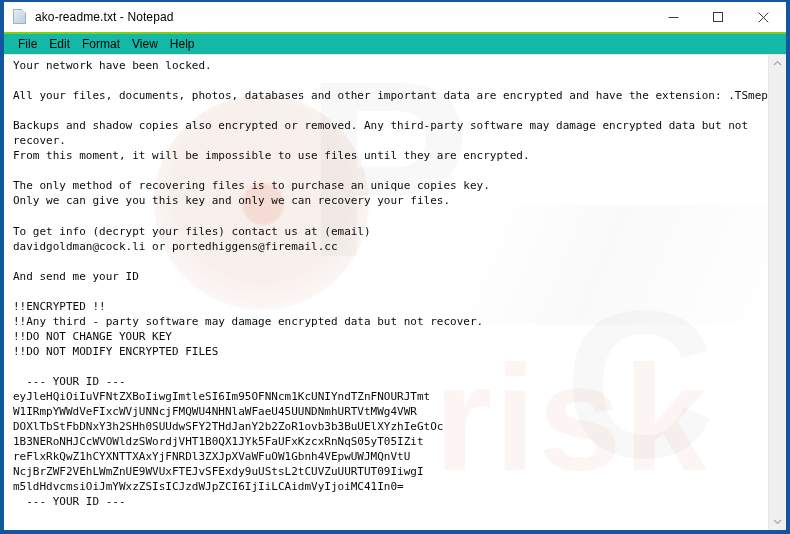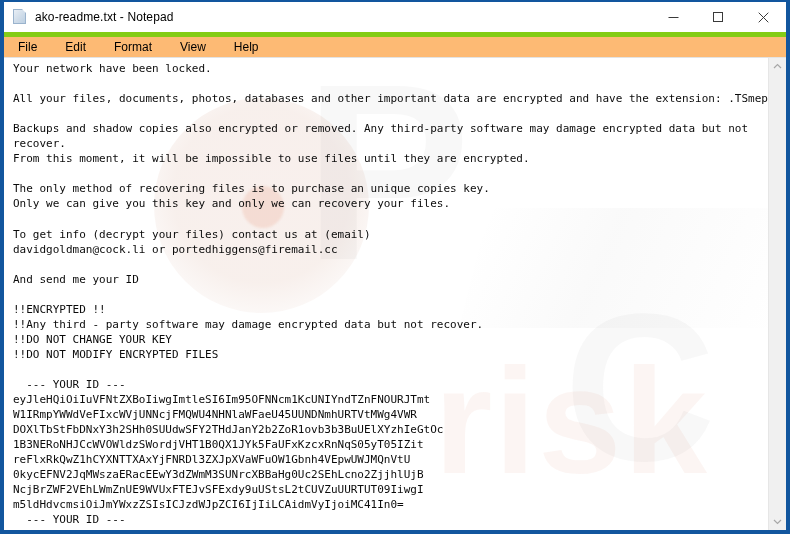--- a/index.html
+++ b/index.html
@@ -29,21 +29,21 @@
   }
 
   
   .titlebar {
     height: 30px;
     min-height: 30px;
     background: #ffffff;
     display: flex;
     align-items: center;
     position: relative;
-    border-bottom: 5px solid #84cc16;
+    border-bottom: 2px solid #84cc16;
   }
   .title-left {
     display: flex;
     align-items: center;
     padding-left: 9px;
     gap: 7px;
   }
   .app-icon {
     width: 15px;
     height: 16px;
@@ -92,22 +92,22 @@
   }
   .win-btn svg { display: block; }
 
   
   .menubar {
     height: 20px;
     min-height: 20px;
     display: flex;
     align-items: center;
     padding-left: 8px;
-    background: #fdba74;
-    gap: 16px;
+    background: #14b8a6;
+    gap: 0px;
   }
   .menu-item {
     font-size: 12px;
     color: #000000;
     padding: 1px 6px 2px 6px;
     white-space: nowrap;
     line-height: 14px;
   }
 
   
@@ -311,21 +311,20 @@
         <div class="doc-line">!!Any third - party software may damage encrypted data but not recover.</div>
         <div class="doc-line">!!DO NOT CHANGE YOUR KEY</div>
         <div class="doc-line">!!DO NOT MODIFY ENCRYPTED FILES</div>
         <div class="doc-line blank">&nbsp;</div>
         <div class="doc-line">  --- YOUR ID ---</div>
         <div class="doc-line">eyJleHQiOiIuVFNtZXBoIiwgImtleSI6Im95OFNNcm1KcUNIYndTZnFNOURJTmt</div>
         <div class="doc-line">W1IRmpYWWdVeFIxcWVjUNNcjFMQWU4NHNlaWFaeU45UUNDNmhURTVtMWg4VWR</div>
         <div class="doc-line">DOXlTbStFbDNxY3h2SHh0SUUdwSFY2THdJanY2b2ZoR1ovb3b3BuUElXYzhIeGtOc</div>
         <div class="doc-line">1B3NERoNHJCcWVOWldzSWordjVHT1B0QX1JYk5FaUFxKzcxRnNqS05yT05IZit</div>
         <div class="doc-line">reFlxRkQwZ1hCYXNTTXAxYjFNRDl3ZXJpXVaWFuOW1Gbnh4VEpwUWJMQnVtU</div>
-        <div class="doc-line">0kycEFNV2JqMWszaERacEEwY3dZWmM3SUNrcXBBaHg0Uc2SEhLcno2ZjjhlUjB</div>
         <div class="doc-line">NcjBrZWF2VEhLWmZnUE9WVUxFTEJvSFExdy9uUStsL2tCUVZuUURTUT09IiwgI</div>
         <div class="doc-line">m5ldHdvcmsiOiJmYWxzZSIsICJzdWJpZCI6IjIiLCAidmVyIjoiMC41In0=</div>
         <div class="doc-line">  --- YOUR ID ---</div>
       </div>
 
     <div class="scrollbar">
       <div class="sb-arrow">
         <svg width="9" height="7" viewBox="0 0 9 7">
           <path d="M1 5 L4.5 1.5 L8 5" fill="none" stroke="#a7a7a7" stroke-width="1.2"></path>
         </svg>

